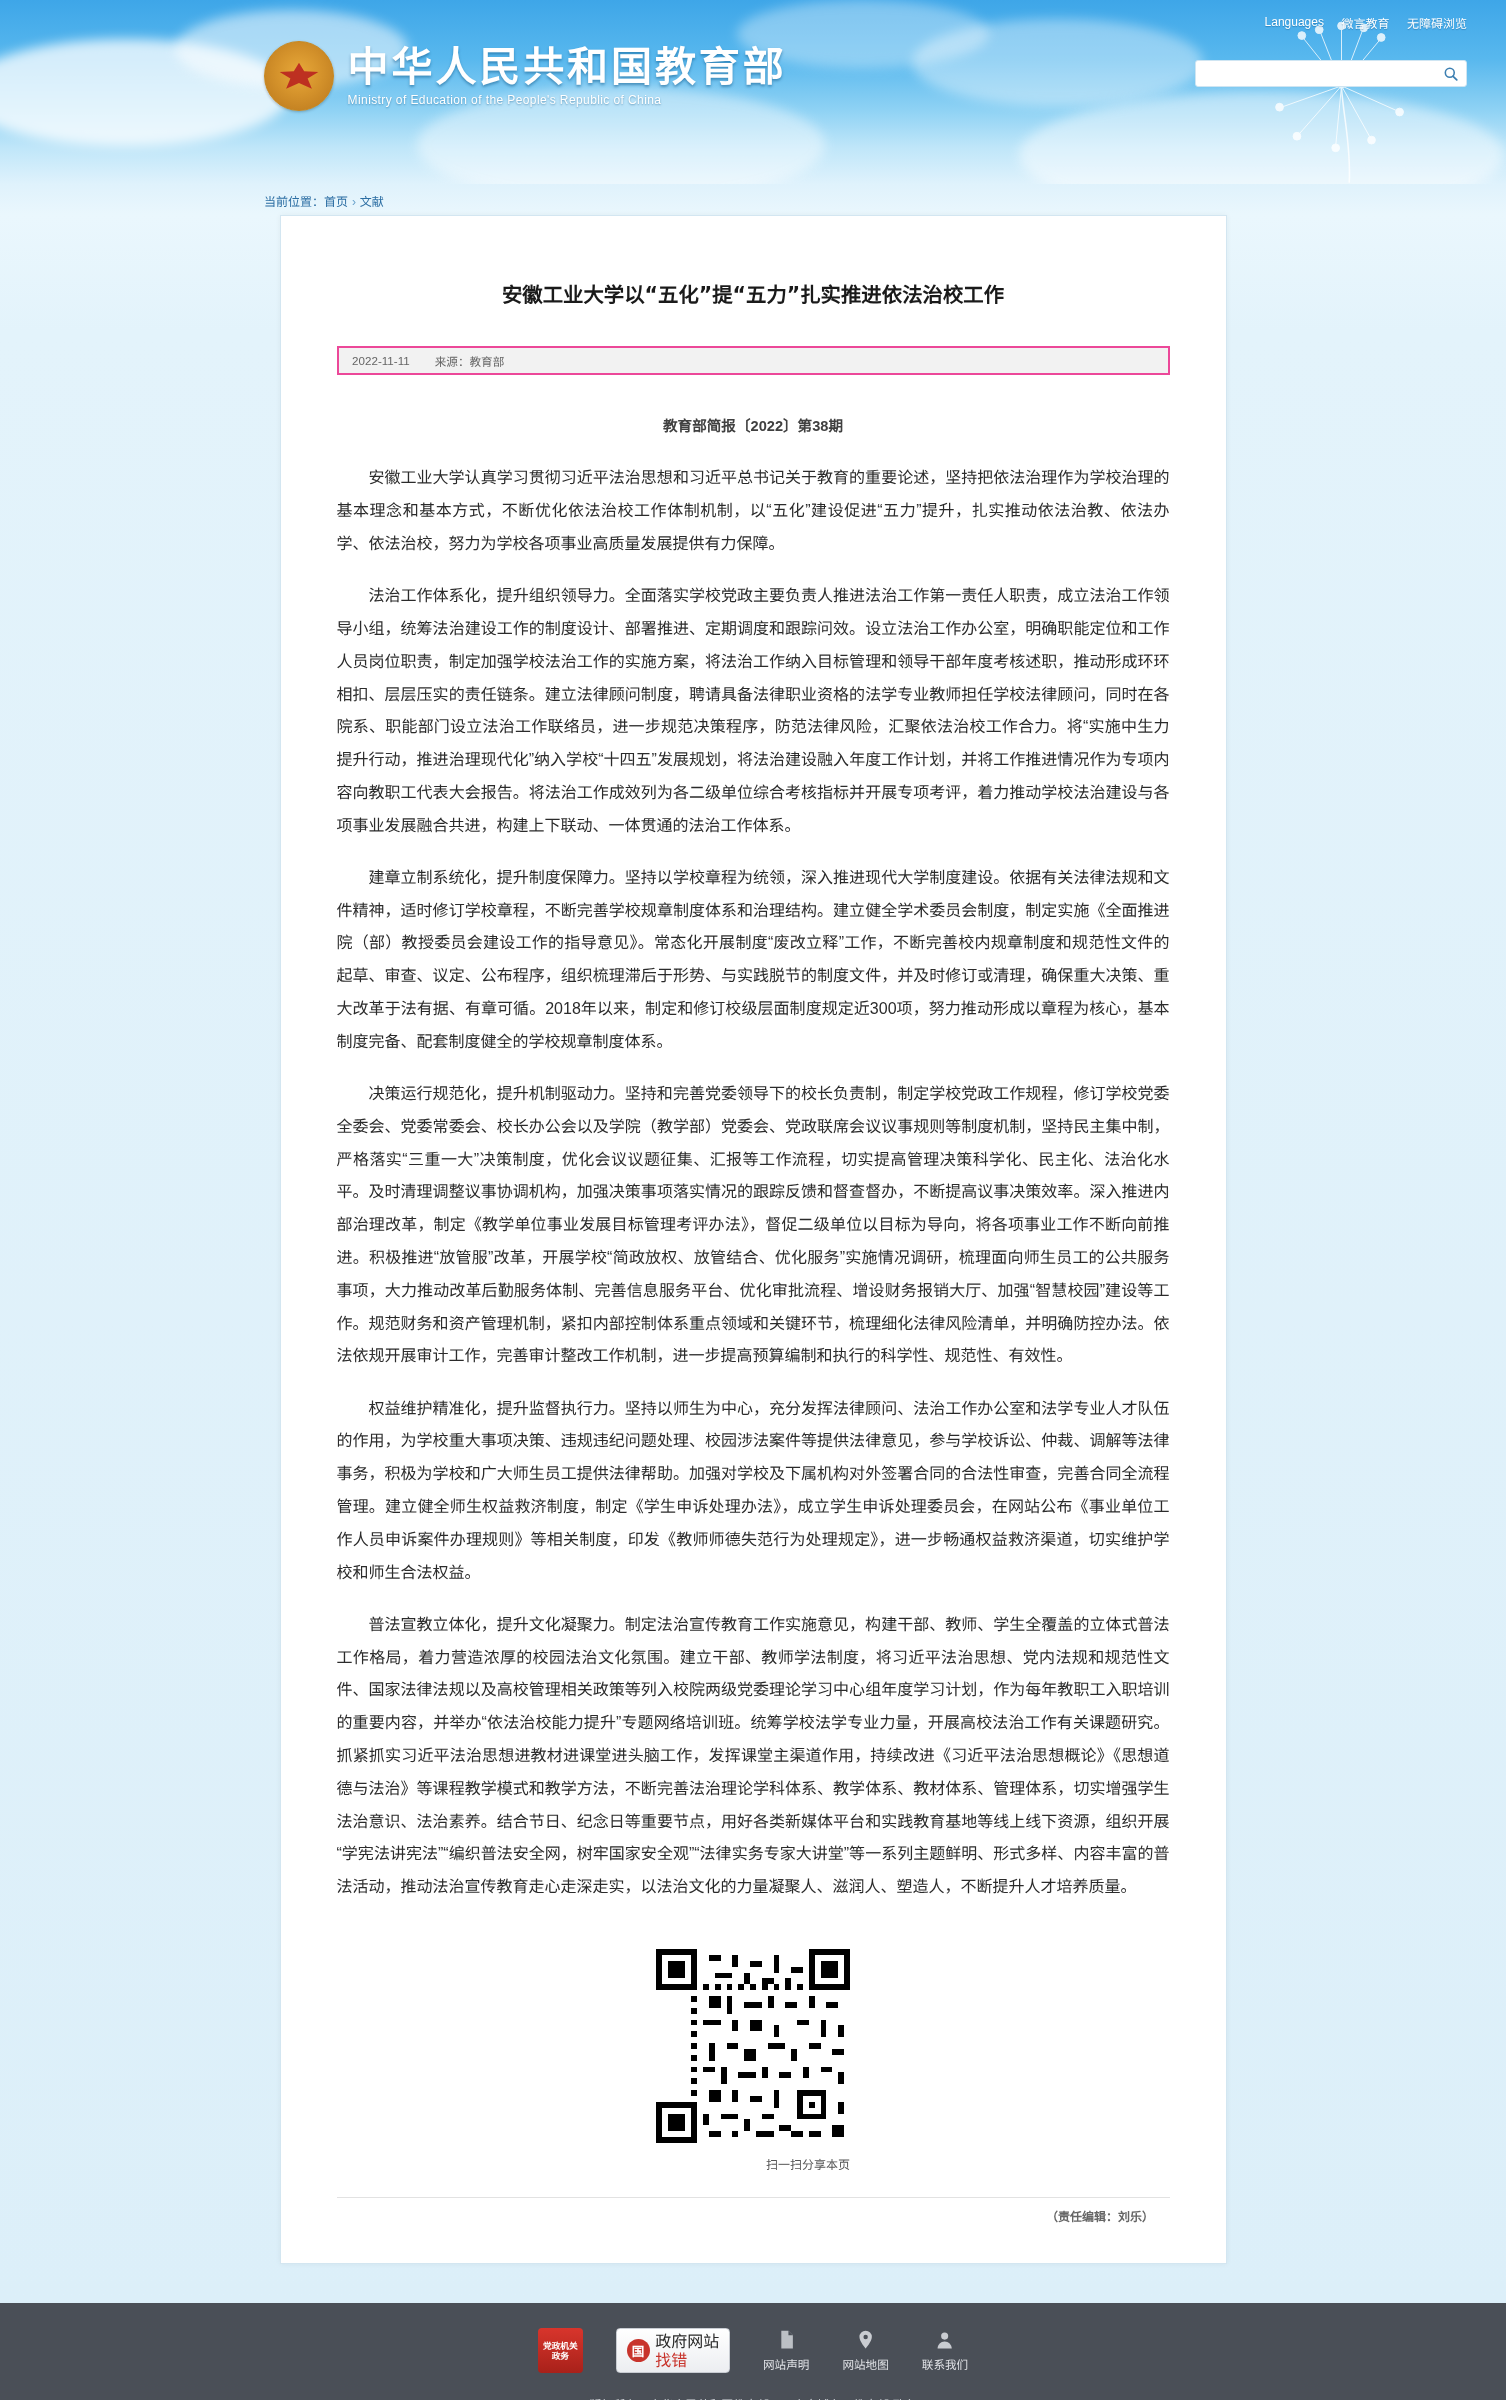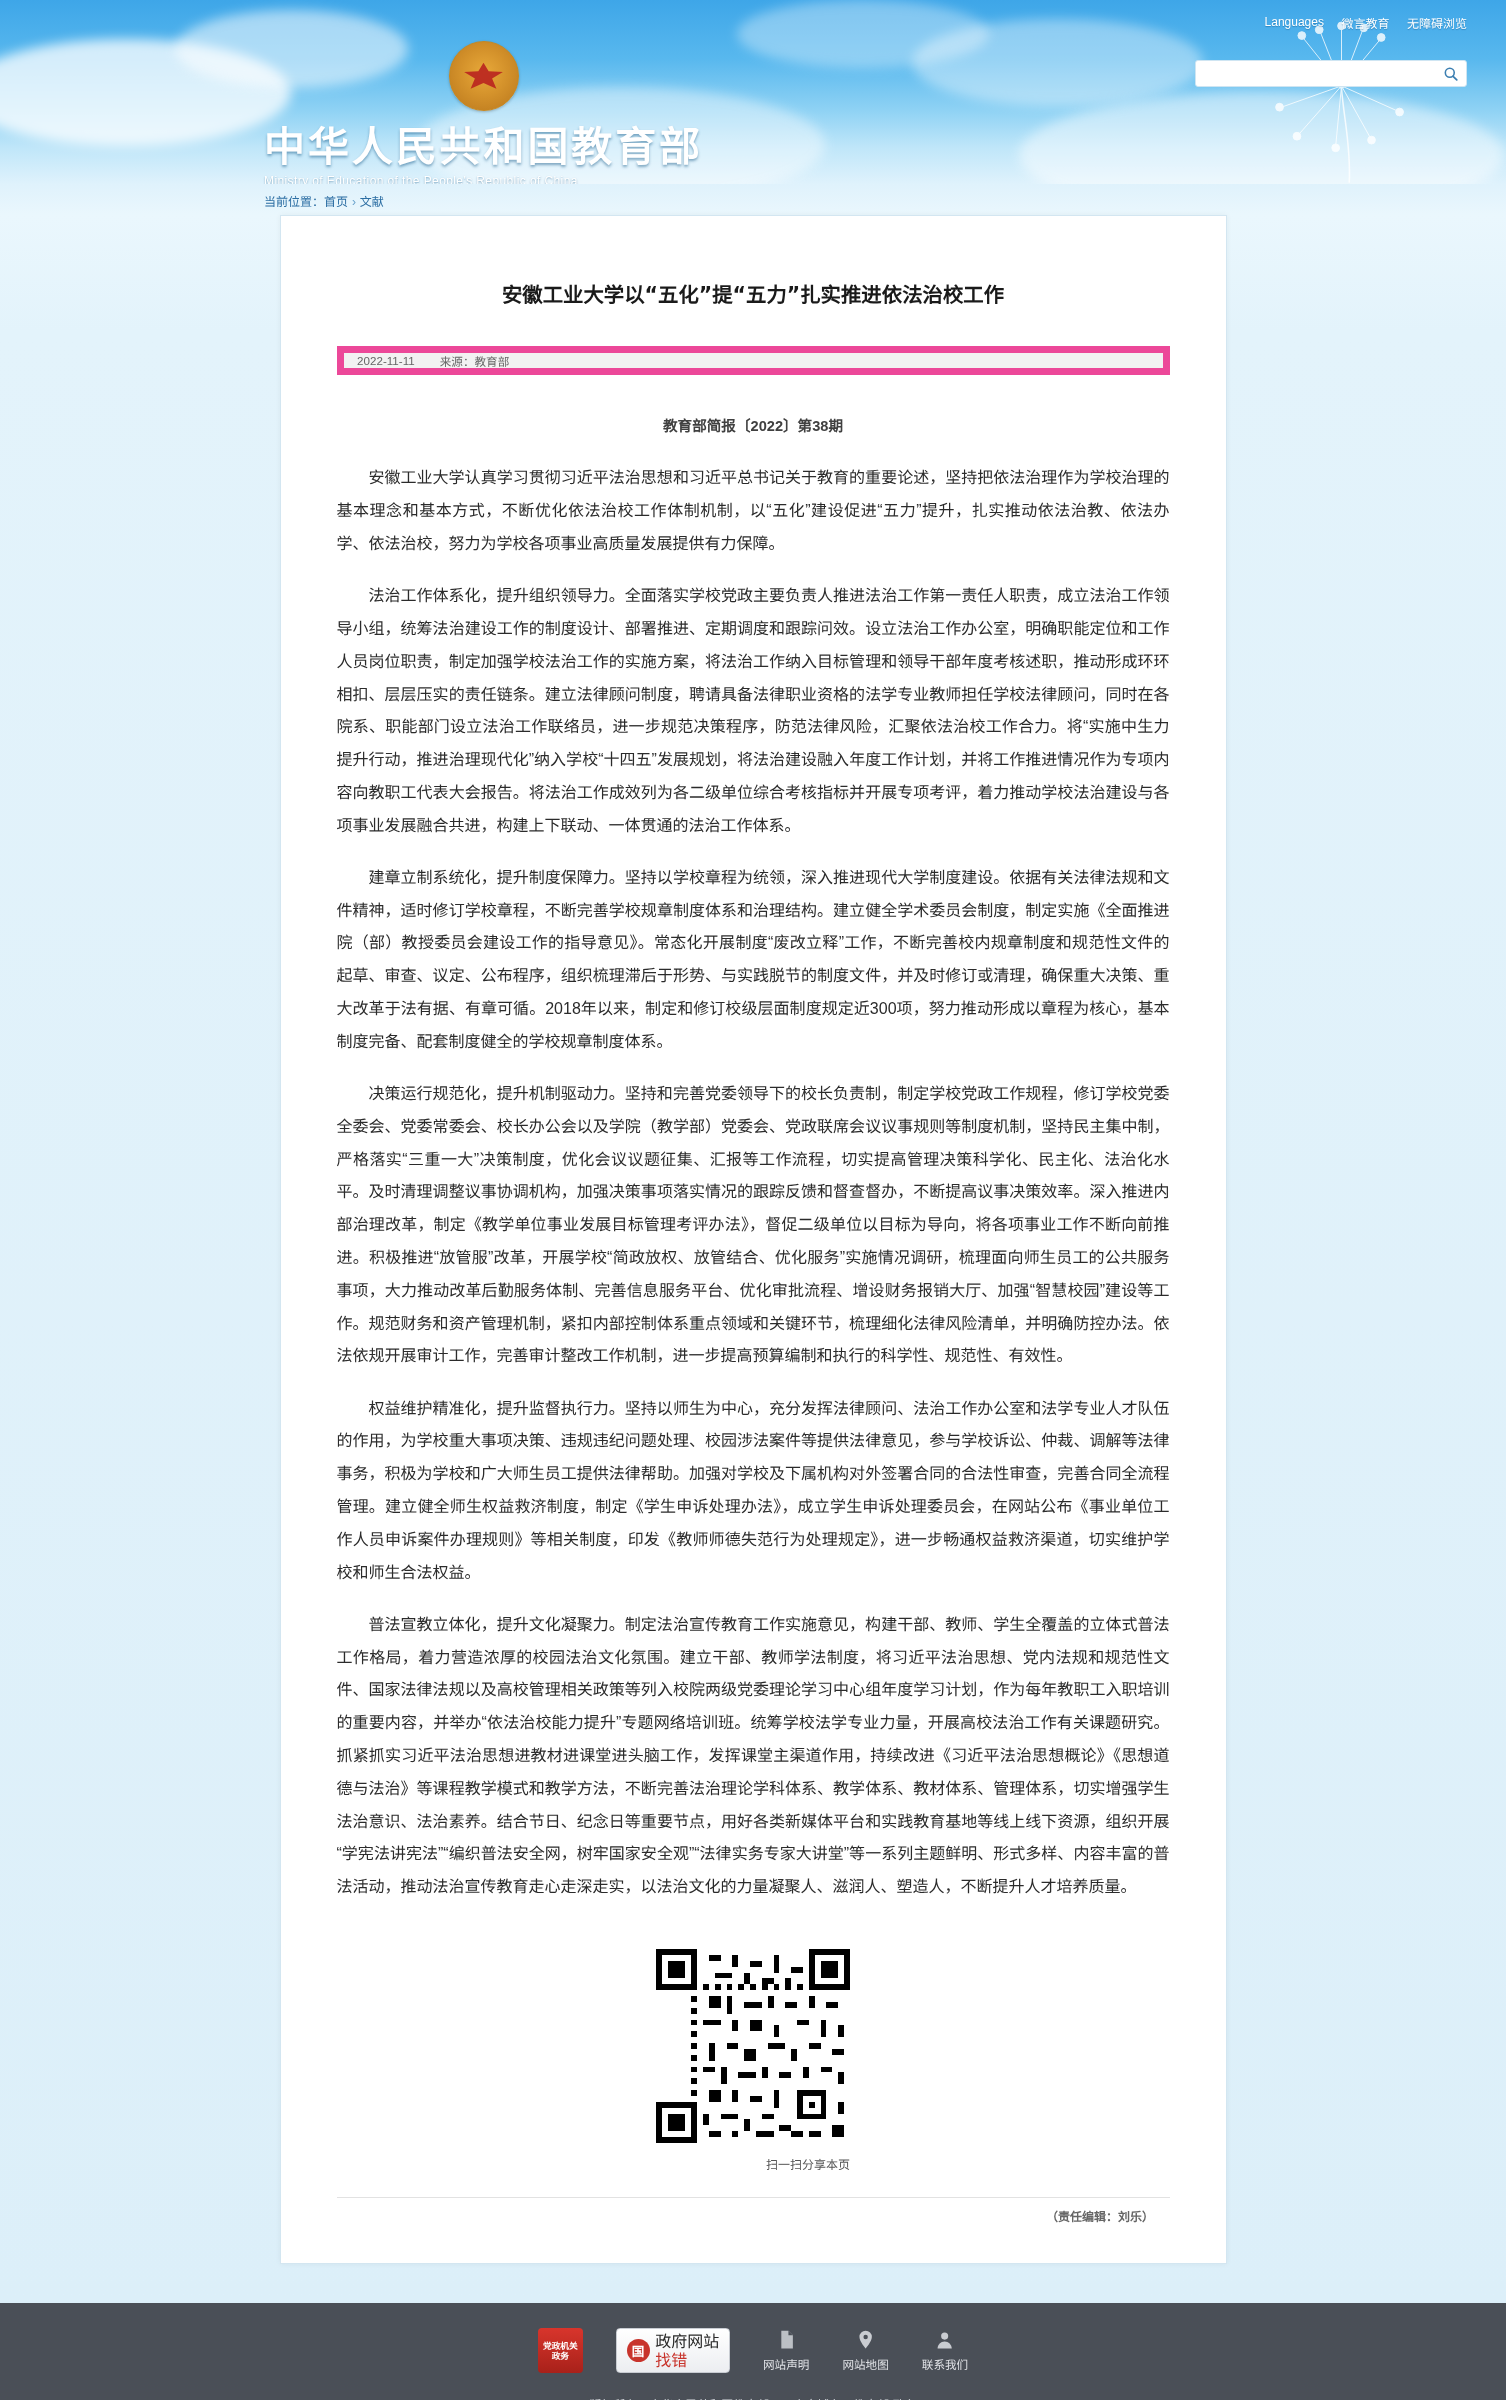--- a/index.html
+++ b/index.html
@@ -75,21 +75,20 @@
   }
   .search-btn svg { stroke:#3c7fb1; }
 
   .logo-block {
     position:absolute;
     left:264px;
     top:41px;
     display:flex;
     align-items:center;
     gap:13.6px;
-    flex-direction:column;
   }
   .emblem {
     width:70px;height:70px;border-radius:50%;
     background:radial-gradient(circle at 50% 45%, #e8a93a 0%, #d4922b 45%, #b8761c 100%);
     border:1.9px solid #c8871f;
     position:relative;
     box-shadow:0 1px 2.9px rgba(0,0,0,.25);
   }
   .emblem::before{
     content:"";position:absolute;left:50%;top:50%;
@@ -146,21 +145,21 @@
     text-align:center;
     font-size:20.4px;
     font-weight:bold;
     color:#1a1a1a;
     line-height:1.6;
     padding:17.5px 9.7px 21.3px;
     font-family:"DejaVu Sans","Liberation Sans",sans-serif;
   }
   .meta-bar {
     background:#f2f2f2;
-    border:7px solid #ec4899;
+    border:2px solid #ec4899;
     height:29px;
     display:flex;
     align-items:center;
     font-size:11.6px;
     color:#666;
     padding-left:13.6px;
     gap:25px;
   }
   .issue {
     text-align:center;

